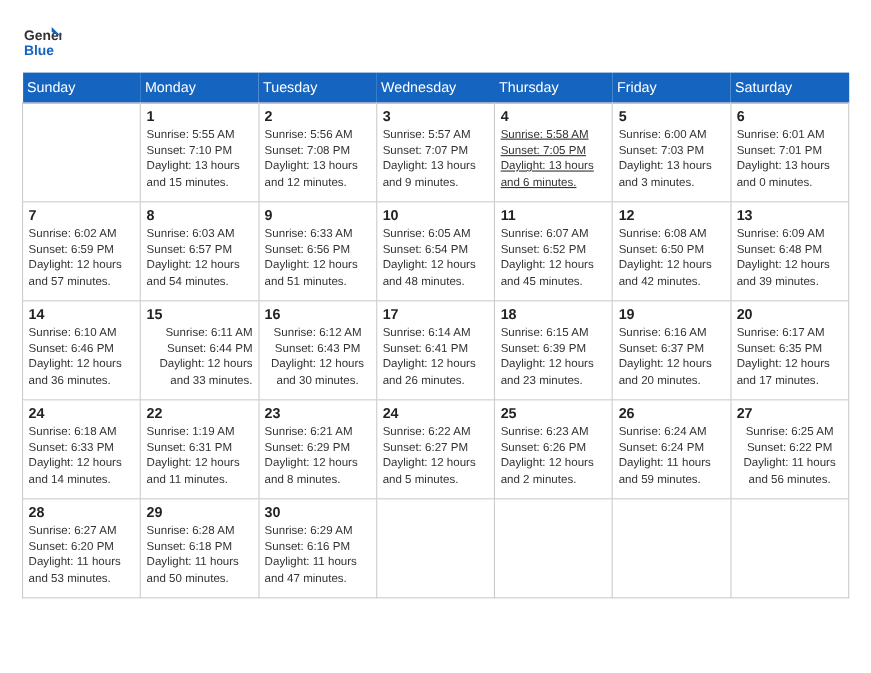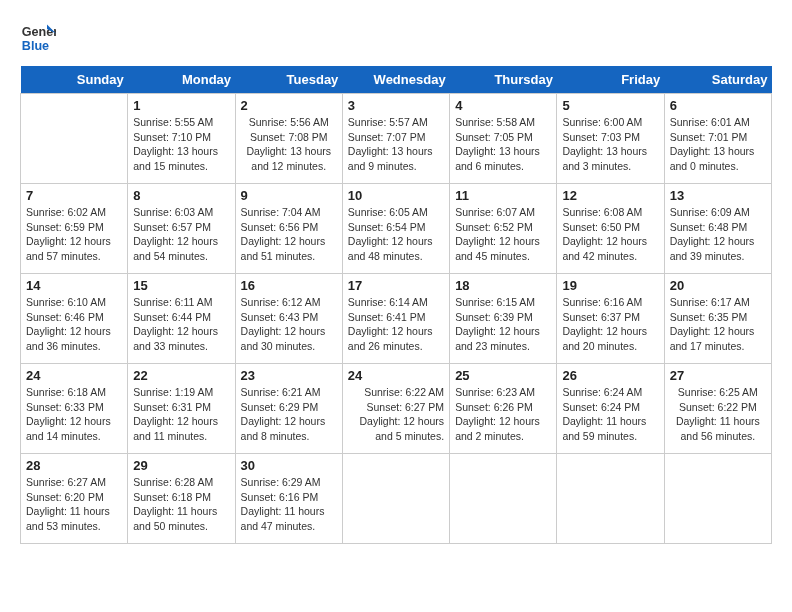--- a/index.html
+++ b/index.html
@@ -39,23 +39,23 @@
     }
     table {
       width: 100%;
       border-collapse: collapse;
       font-size: 11px;
     }
     thead tr th {
       background: #1565c0;
       color: #fff;
       padding: 6px 4px;
-      text-align: right;
+      text-align: left;
       font-size: 13px;
-      font-weight: bold;
+      font-weight: normal;
     }
     tbody tr td {
       border: 1px solid #ccc;
       vertical-align: top;
       padding: 4px 5px;
       min-height: 80px;
       width: 14.28%;
     }
     .day-number {
       font-size: 13px;
@@ -110,35 +110,35 @@
         <td></td>
         <td>
           <div class="day-number">1</div>
           <div class="day-info" style="white-space: pre-line;">Sunrise: 5:55 AM
 Sunset: 7:10 PM
 Daylight: 13 hours
 and 15 minutes.</div>
         </td>
         <td>
           <div class="day-number">2</div>
-          <div class="day-info" style="white-space: pre-line; text-align: center;">Sunrise: 5:56 AM
+          <div class="day-info" style="white-space: pre-line;">Sunrise: 5:56 AM
 Sunset: 7:08 PM
 Daylight: 13 hours
 and 12 minutes.</div>
         </td>
         <td>
           <div class="day-number">3</div>
           <div class="day-info" style="white-space: pre-line;">Sunrise: 5:57 AM
 Sunset: 7:07 PM
 Daylight: 13 hours
 and 9 minutes.</div>
         </td>
         <td>
           <div class="day-number">4</div>
-          <div class="day-info" style="white-space: pre-line;">Sunrise: 5:58 AM
+          <div class="day-info" style="white-space: pre-line; text-decoration: underline;">Sunrise: 5:58 AM
 Sunset: 7:05 PM
 Daylight: 13 hours
 and 6 minutes.</div>
         </td>
         <td>
           <div class="day-number">5</div>
           <div class="day-info" style="white-space: pre-line;">Sunrise: 6:00 AM
 Sunset: 7:03 PM
 Daylight: 13 hours
 and 3 minutes.</div>
@@ -161,21 +161,21 @@
         </td>
         <td>
           <div class="day-number">8</div>
           <div class="day-info" style="white-space: pre-line;">Sunrise: 6:03 AM
 Sunset: 6:57 PM
 Daylight: 12 hours
 and 54 minutes.</div>
         </td>
         <td>
           <div class="day-number">9</div>
-          <div class="day-info" style="white-space: pre-line;">Sunrise: 7:04 AM
+          <div class="day-info" style="white-space: pre-line;">Sunrise: 6:33 AM
 Sunset: 6:56 PM
 Daylight: 12 hours
 and 51 minutes.</div>
         </td>
         <td>
           <div class="day-number">10</div>
           <div class="day-info" style="white-space: pre-line;">Sunrise: 6:05 AM
 Sunset: 6:54 PM
 Daylight: 12 hours
 and 48 minutes.</div>
@@ -205,28 +205,28 @@
       <tr>
         <td>
           <div class="day-number">14</div>
           <div class="day-info" style="white-space: pre-line;">Sunrise: 6:10 AM
 Sunset: 6:46 PM
 Daylight: 12 hours
 and 36 minutes.</div>
         </td>
         <td>
           <div class="day-number">15</div>
-          <div class="day-info" style="white-space: pre-line;">Sunrise: 6:11 AM
+          <div class="day-info" style="white-space: pre-line; text-align: right;">Sunrise: 6:11 AM
 Sunset: 6:44 PM
 Daylight: 12 hours
 and 33 minutes.</div>
         </td>
         <td>
           <div class="day-number">16</div>
-          <div class="day-info" style="white-space: pre-line;">Sunrise: 6:12 AM
+          <div class="day-info" style="white-space: pre-line; text-align: center;">Sunrise: 6:12 AM
 Sunset: 6:43 PM
 Daylight: 12 hours
 and 30 minutes.</div>
         </td>
         <td>
           <div class="day-number">17</div>
           <div class="day-info" style="white-space: pre-line;">Sunrise: 6:14 AM
 Sunset: 6:41 PM
 Daylight: 12 hours
 and 26 minutes.</div>
@@ -270,21 +270,21 @@
         </td>
         <td>
           <div class="day-number">23</div>
           <div class="day-info" style="white-space: pre-line;">Sunrise: 6:21 AM
 Sunset: 6:29 PM
 Daylight: 12 hours
 and 8 minutes.</div>
         </td>
         <td>
           <div class="day-number">24</div>
-          <div class="day-info" style="white-space: pre-line; text-align: right;">Sunrise: 6:22 AM
+          <div class="day-info" style="white-space: pre-line;">Sunrise: 6:22 AM
 Sunset: 6:27 PM
 Daylight: 12 hours
 and 5 minutes.</div>
         </td>
         <td>
           <div class="day-number">25</div>
           <div class="day-info" style="white-space: pre-line;">Sunrise: 6:23 AM
 Sunset: 6:26 PM
 Daylight: 12 hours
 and 2 minutes.</div>

